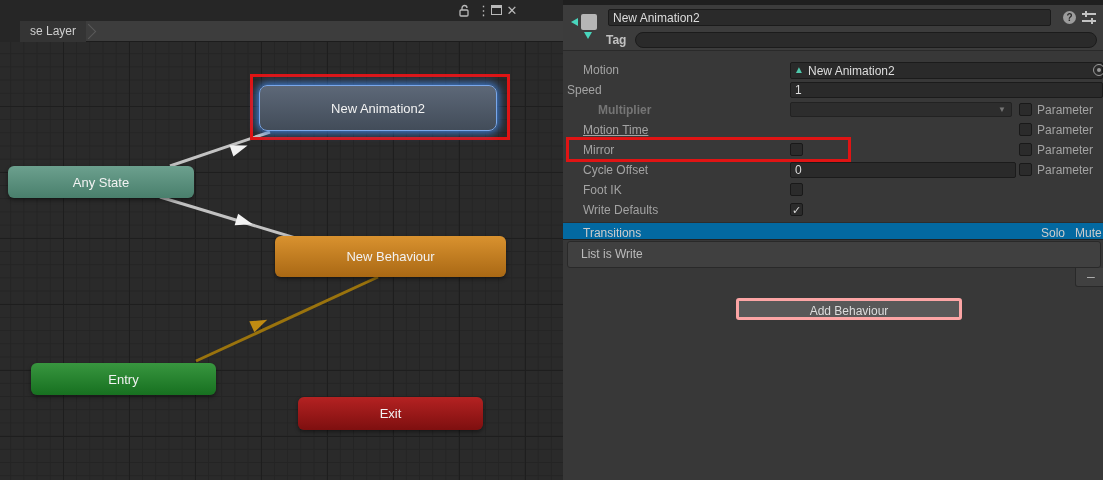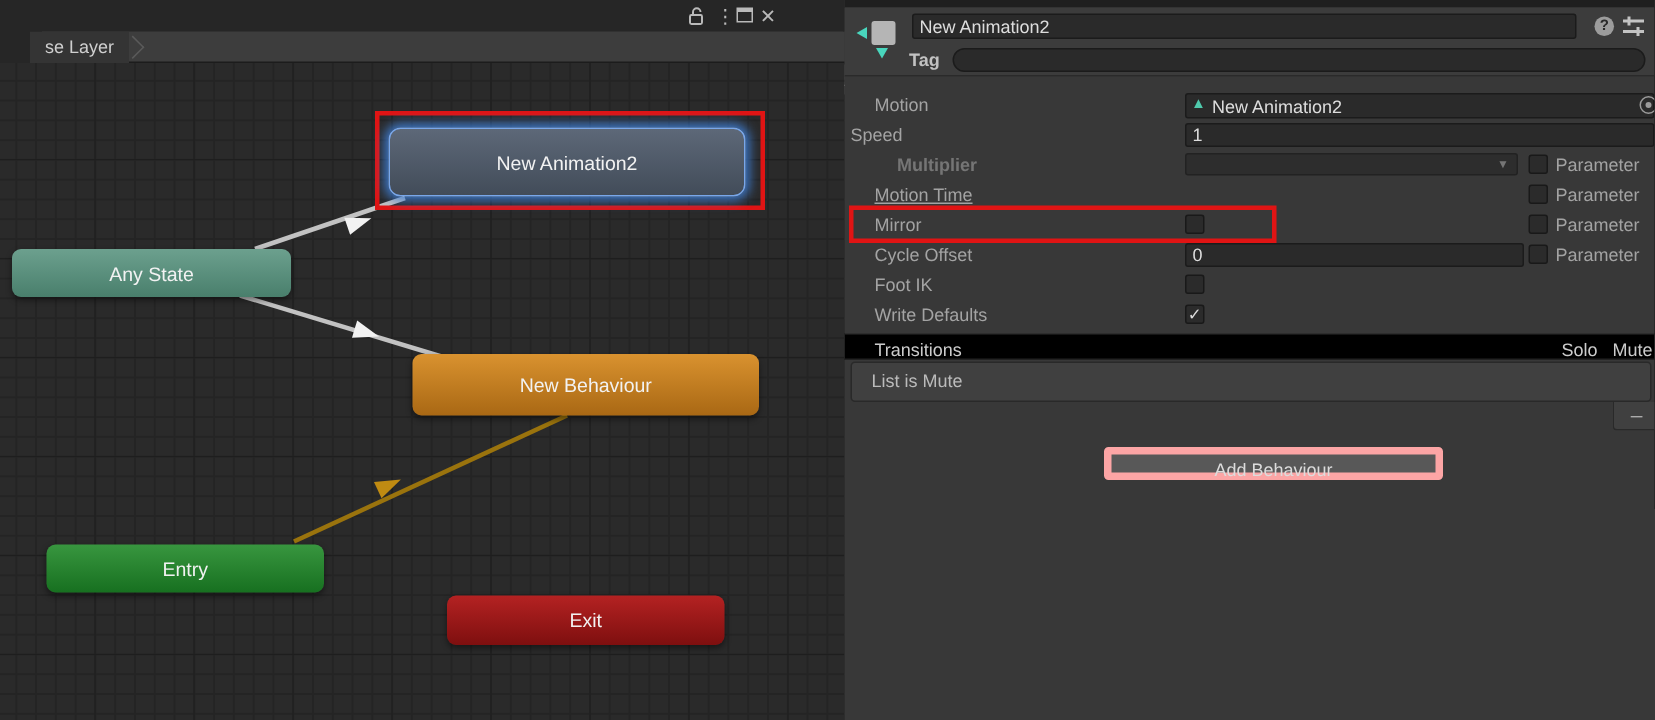--- a/index.html
+++ b/index.html
@@ -69,33 +69,33 @@
   #motion-value { left:245px; top:64px; color:#dddddd; font-size:12px; }
   #motion-picker { left:530px; top:64px; width:12px; height:12px; border:1px solid #9a9a9a; border-radius:50%; }
   #motion-picker::after { content:""; position:absolute; left:3px; top:3px; width:4px; height:4px;
      background:#9a9a9a; border-radius:50%; }
   #speed-input { left:227px; top:82px; width:313px; height:16px; }
   #multiplier-dropdown { left:227px; top:102px; width:222px; height:15px; opacity:.75; cursor:default;
      color:#8a8a8a; }
   #multiplier-caret { right:5px; top:2px; position:absolute; font-size:8px; color:#8a8a8a; }
   #cycle-offset-input { left:227px; top:162px; width:226px; height:16px; }
   #mirror-annotation { left:3px; top:137px; width:285px; height:25px; border:3px solid var(--annotation-red); }
-  #transitions-header { left:0; top:222px; width:540px; height:18px; background:#000000;
+  #transitions-header { left:0; top:222px; width:540px; height:18px; background:#0369a1;
      border-top:1px solid #2d2d2d; border-bottom:1px solid #222; }
   #transitions-title { left:20px; top:3px; color:#cccccc; font-size:12px; }
   #solo-label { left:478px; top:3px; color:#cccccc; font-size:12px; }
   #mute-label { left:512px; top:3px; color:#cccccc; font-size:12px; white-space:nowrap; }
   #transitions-list { left:4px; top:241px; width:534px; height:27px; background:#404040;
      border:1px solid #292929; border-radius:3px; }
   #list-empty { left:13px; top:5px; color:#bbbbbb; font-size:12px; }
   #list-minus-box { left:512px; top:268px; width:32px; height:19px; background:#404040;
      border:1px solid #292929; border-top:none; border-radius:0 0 3px 3px; color:#ababab;
      font-size:14px; line-height:16px; text-align:center; cursor:pointer; }
   #add-behaviour-btn { left:173px; top:298px; width:226px; height:22px; background:#585858;
-     border:5px solid #fca5a5; border-radius:3px; color:#dcdcdc; font-size:12px; line-height:20px;
+     border:3px solid #fca5a5; border-radius:3px; color:#dcdcdc; font-size:12px; line-height:20px;
      text-align:center; cursor:pointer; }
 </style>
 </head>
 <body>
 
 <div id="stage">
 
   <div id="graph-panel" class="abs">
 
     <div id="graph-titlebar" class="abs">
@@ -190,19 +190,19 @@
 
     <div class="abs row-label" style="left:20px; top:203px;">Write Defaults</div>
     <div class="checkbox" style="left:227px; top:203px;">✓</div>
 
     <div id="transitions-header" class="abs">
       <div id="transitions-title" class="abs">Transitions</div>
       <div id="solo-label" class="abs">Solo</div>
       <div id="mute-label" class="abs">Mute</div>
     </div>
     <div id="transitions-list" class="abs">
-      <div id="list-empty" class="abs">List is Mute</div>
+      <div id="list-empty" class="abs">List is Write</div>
     </div>
     <div id="list-minus-box" class="abs">–</div>
 
     <div id="add-behaviour-btn" class="abs">Add Behaviour</div>
   </div>
 </div>
 
 </body></html>

